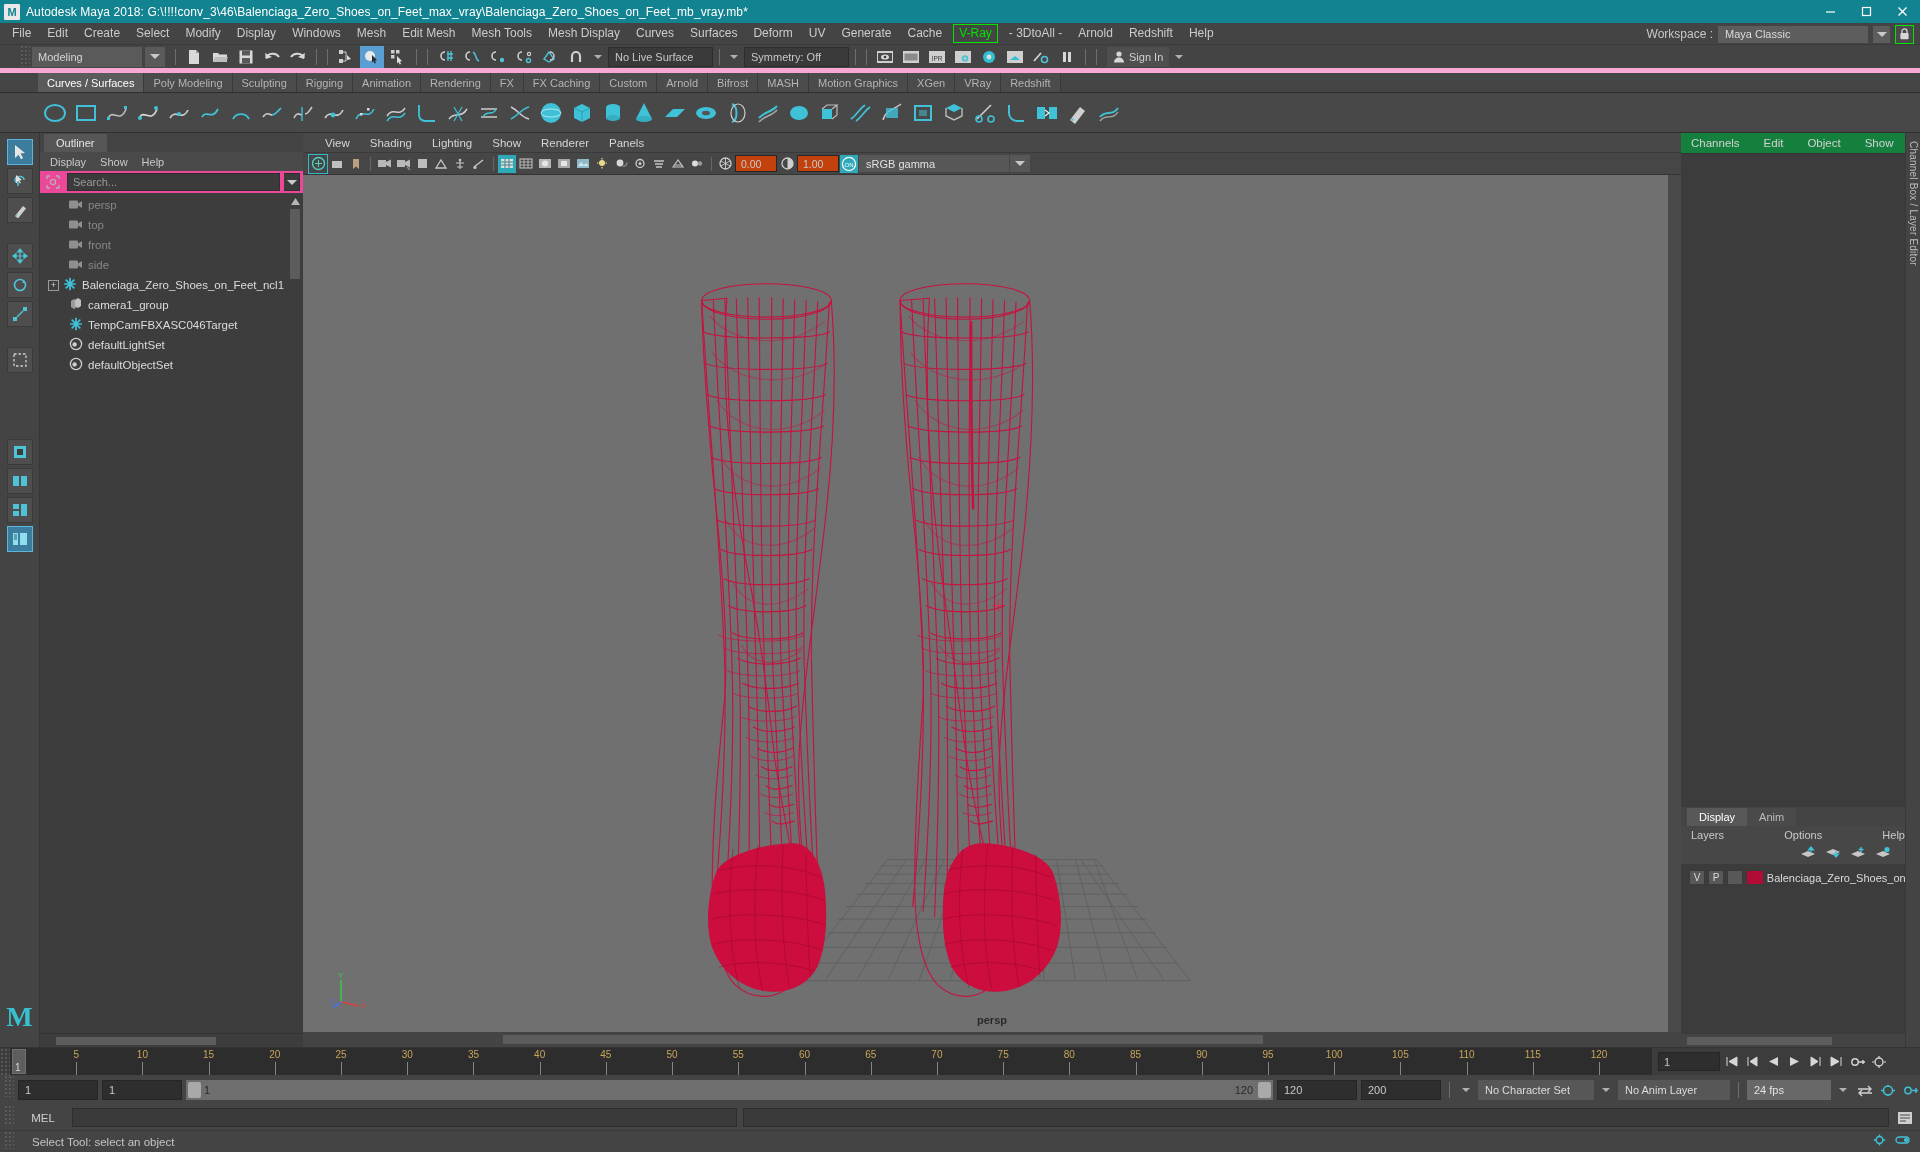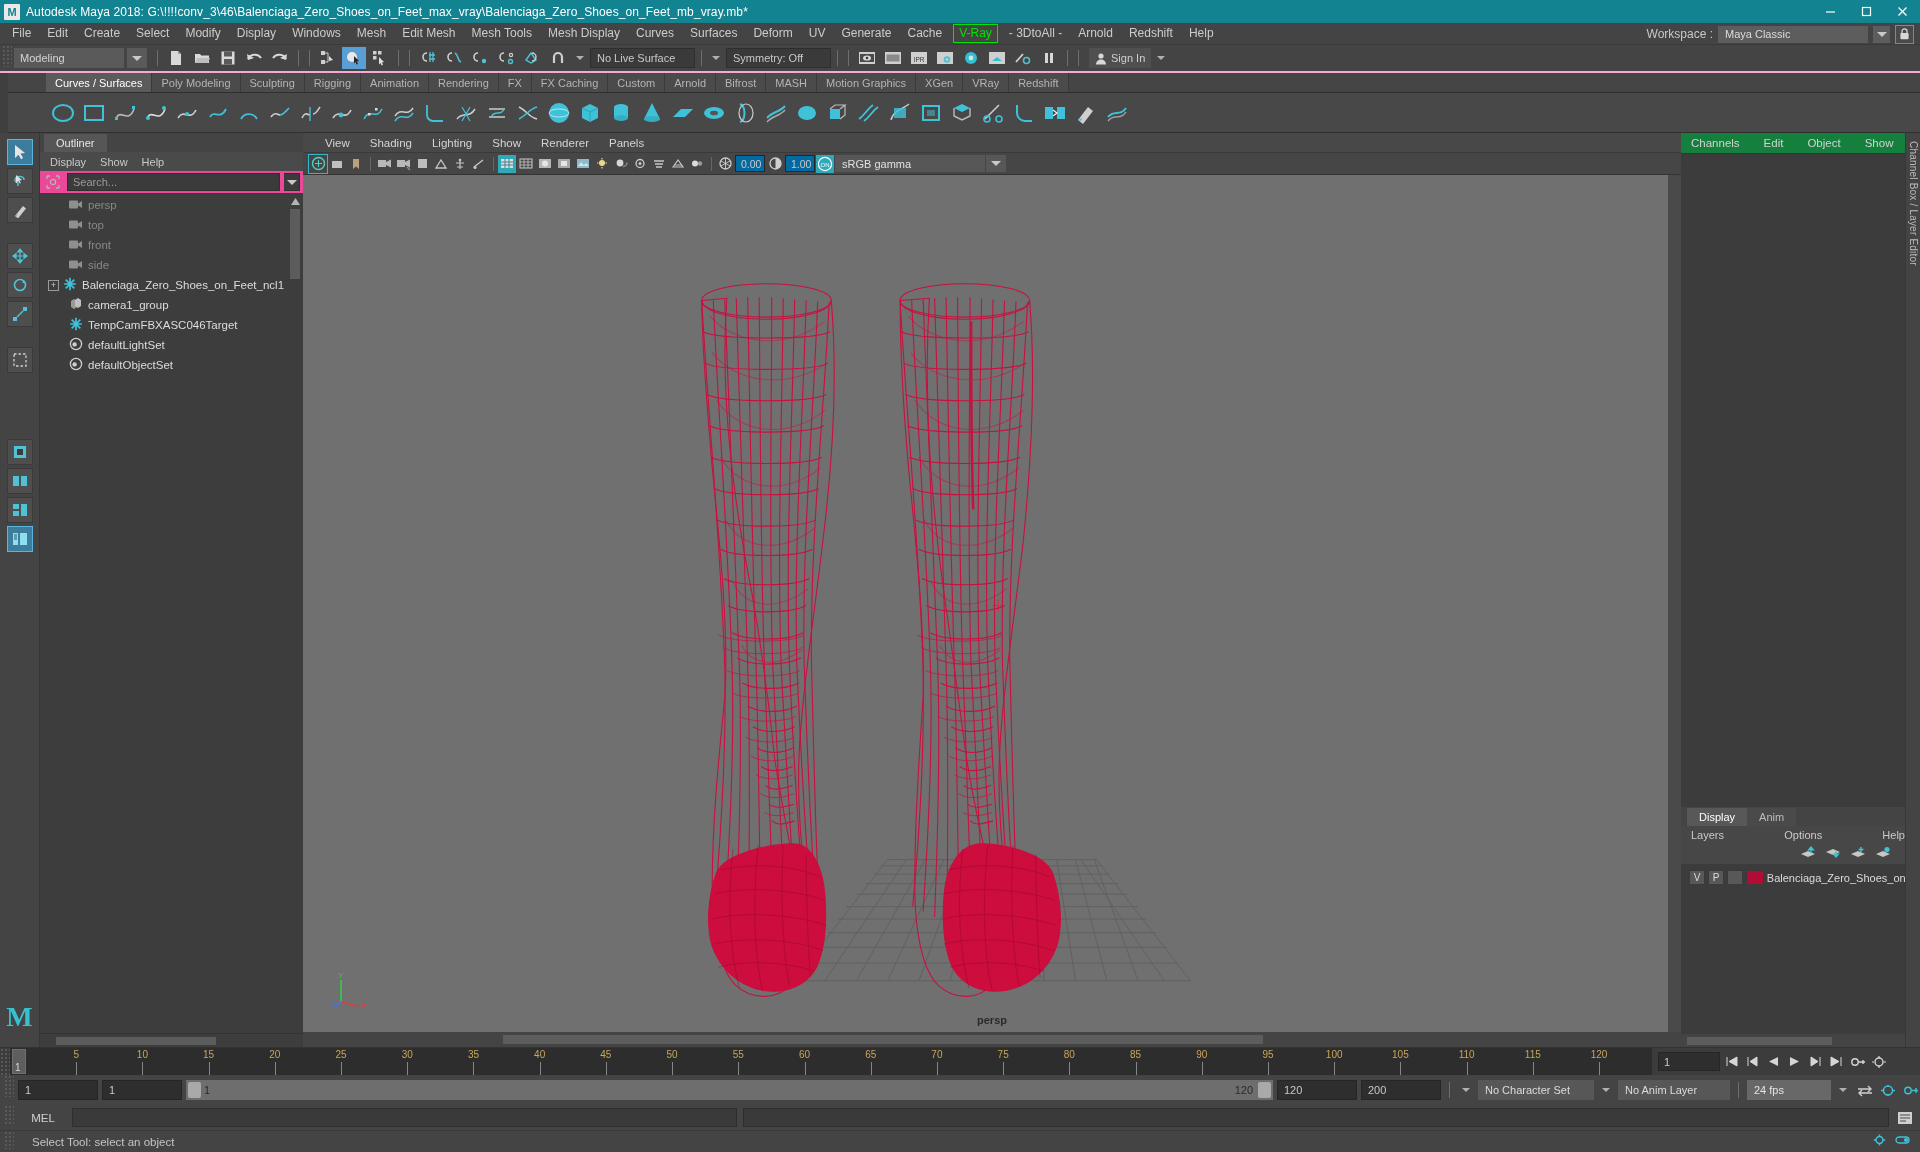--- a/index.html
+++ b/index.html
@@ -55,21 +55,21 @@
   }
   .tri-down { width:0;height:0;border-left:5px solid transparent;border-right:5px solid transparent;border-top:5px solid #c9c9c9; }
   .lock-btn {
     width: 19px; height: 19px; border: 1px solid #00e400; display: flex; align-items: center;
     justify-content: center; background: #4a4a4a;
   }
 
   
   .statusline {
     height: 28px; background: #444444; display: flex; align-items: center; gap: 2px;
-    padding: 0 2px; flex: none; border-bottom: 2px solid #f9a8d4;
+    padding: 0 20px; flex: none; border-bottom: 5px solid #f9a8d4;
   }
   .mode-combo {
     width: 110px; height: 20px; background: #5a5a5a; color: #d4d4d4; font-size: 11px;
     display: flex; align-items: center; padding-left: 6px; margin-right: 1px;
   }
   .mode-arrow { width: 20px; height: 20px; background: #5a5a5a; display:flex; align-items:center; justify-content:center; margin-right: 4px;}
   .sep { width: 9px; height: 20px; display:flex; align-items:center; justify-content:center; }
   .sep::after { content:''; width:1px; height:16px; background:#6e6e6e; }
   .tbtn {
     width: 24px; height: 22px; display: flex; align-items: center; justify-content: center;
@@ -83,21 +83,21 @@
   .live-surface { width: 105px; }
   .symmetry { width: 105px; }
   .small-arrow { width: 16px; display:flex;align-items:center;justify-content:center; }
   .tri-sm { width:0;height:0;border-left:4px solid transparent;border-right:4px solid transparent;border-top:4px solid #b0b0b0; }
   .signin {
     height: 20px; display: flex; align-items: center; gap: 4px; color: #d0d0d0; font-size: 11px;
     background: #4f4f4f; padding: 0 6px; margin-left: 4px;
   }
 
   
-  .shelf { flex: none; background: #3f3f3f; padding-left: 8px; }
+  .shelf { flex: none; background: #3f3f3f; }
   .shelf-tabs {
     height: 20px; display: flex; align-items: flex-end; background: #454545; padding-left: 38px;
     border-bottom: 1px solid #2f2f2f;
   }
   .shelf-tab {
     font-size: 11px; color: #b4b4b4; padding: 3px 9px 2px; background: #4b4b4b;
     border-right: 1px solid #3a3a3a; line-height: 14px;
   }
   .shelf-tab.active { background: #5b5b5b; color: #ffffff; }
   .shelf-icons {
@@ -148,21 +148,21 @@
   .outliner-hscroll .hthumb { position:absolute; left:16px; top:3px; height:8px; width:160px; background:#5c5c5c; }
 
   
   .viewport-col { flex: 1; display: flex; flex-direction: column; min-width: 0; background: #444444; }
   .vp-menubar { height: 20px; display: flex; align-items: center; gap: 0; background: #484848; padding-left: 12px; border-bottom:1px solid #3a3a3a;}
   .vp-menubar span { font-size: 11.5px; color: #d4d4d4; padding: 0 10px; }
   .vp-toolbar { height: 22px; display: flex; align-items: center; gap: 1px; background: #464646; padding-left: 6px; border-bottom:1px solid #343434;}
   .vpbtn { width: 18px; height: 18px; display:flex;align-items:center;justify-content:center; color:#cfcfcf;}
   .vpbtn.on { outline: 1px solid #33b8c8; }
   .vpbtn.hl { background: #2fa8b8; }
-  .vp-num { width: 30px; height: 17px; background: #0369a1; border: 1px solid #262626; color: #c9c9c9;
+  .vp-num { width: 42px; height: 17px; background: #c2410c; border: 1px solid #262626; color: #c9c9c9;
     font-size: 10.5px; display: flex; align-items: center; padding-left: 5px; }
   .gamma-combo { width: 150px; height: 17px; background: #575757; color: #e0e0e0; font-size: 11px;
     display:flex;align-items:center;padding-left:7px; }
   .gamma-arrow { width: 20px; height: 17px; background:#575757; display:flex;align-items:center;justify-content:center;}
   .vp-sep { width:8px;height:18px;display:flex;align-items:center;justify-content:center; }
   .vp-sep::after { content:''; width:1px;height:14px;background:#666; }
 
   .viewport { flex: 1; background: #707070; position: relative; overflow: hidden; }
   .vp-label {
     position: absolute; bottom: 6px; left: 0; right: 0; text-align: center; color: #2a2a2a;

